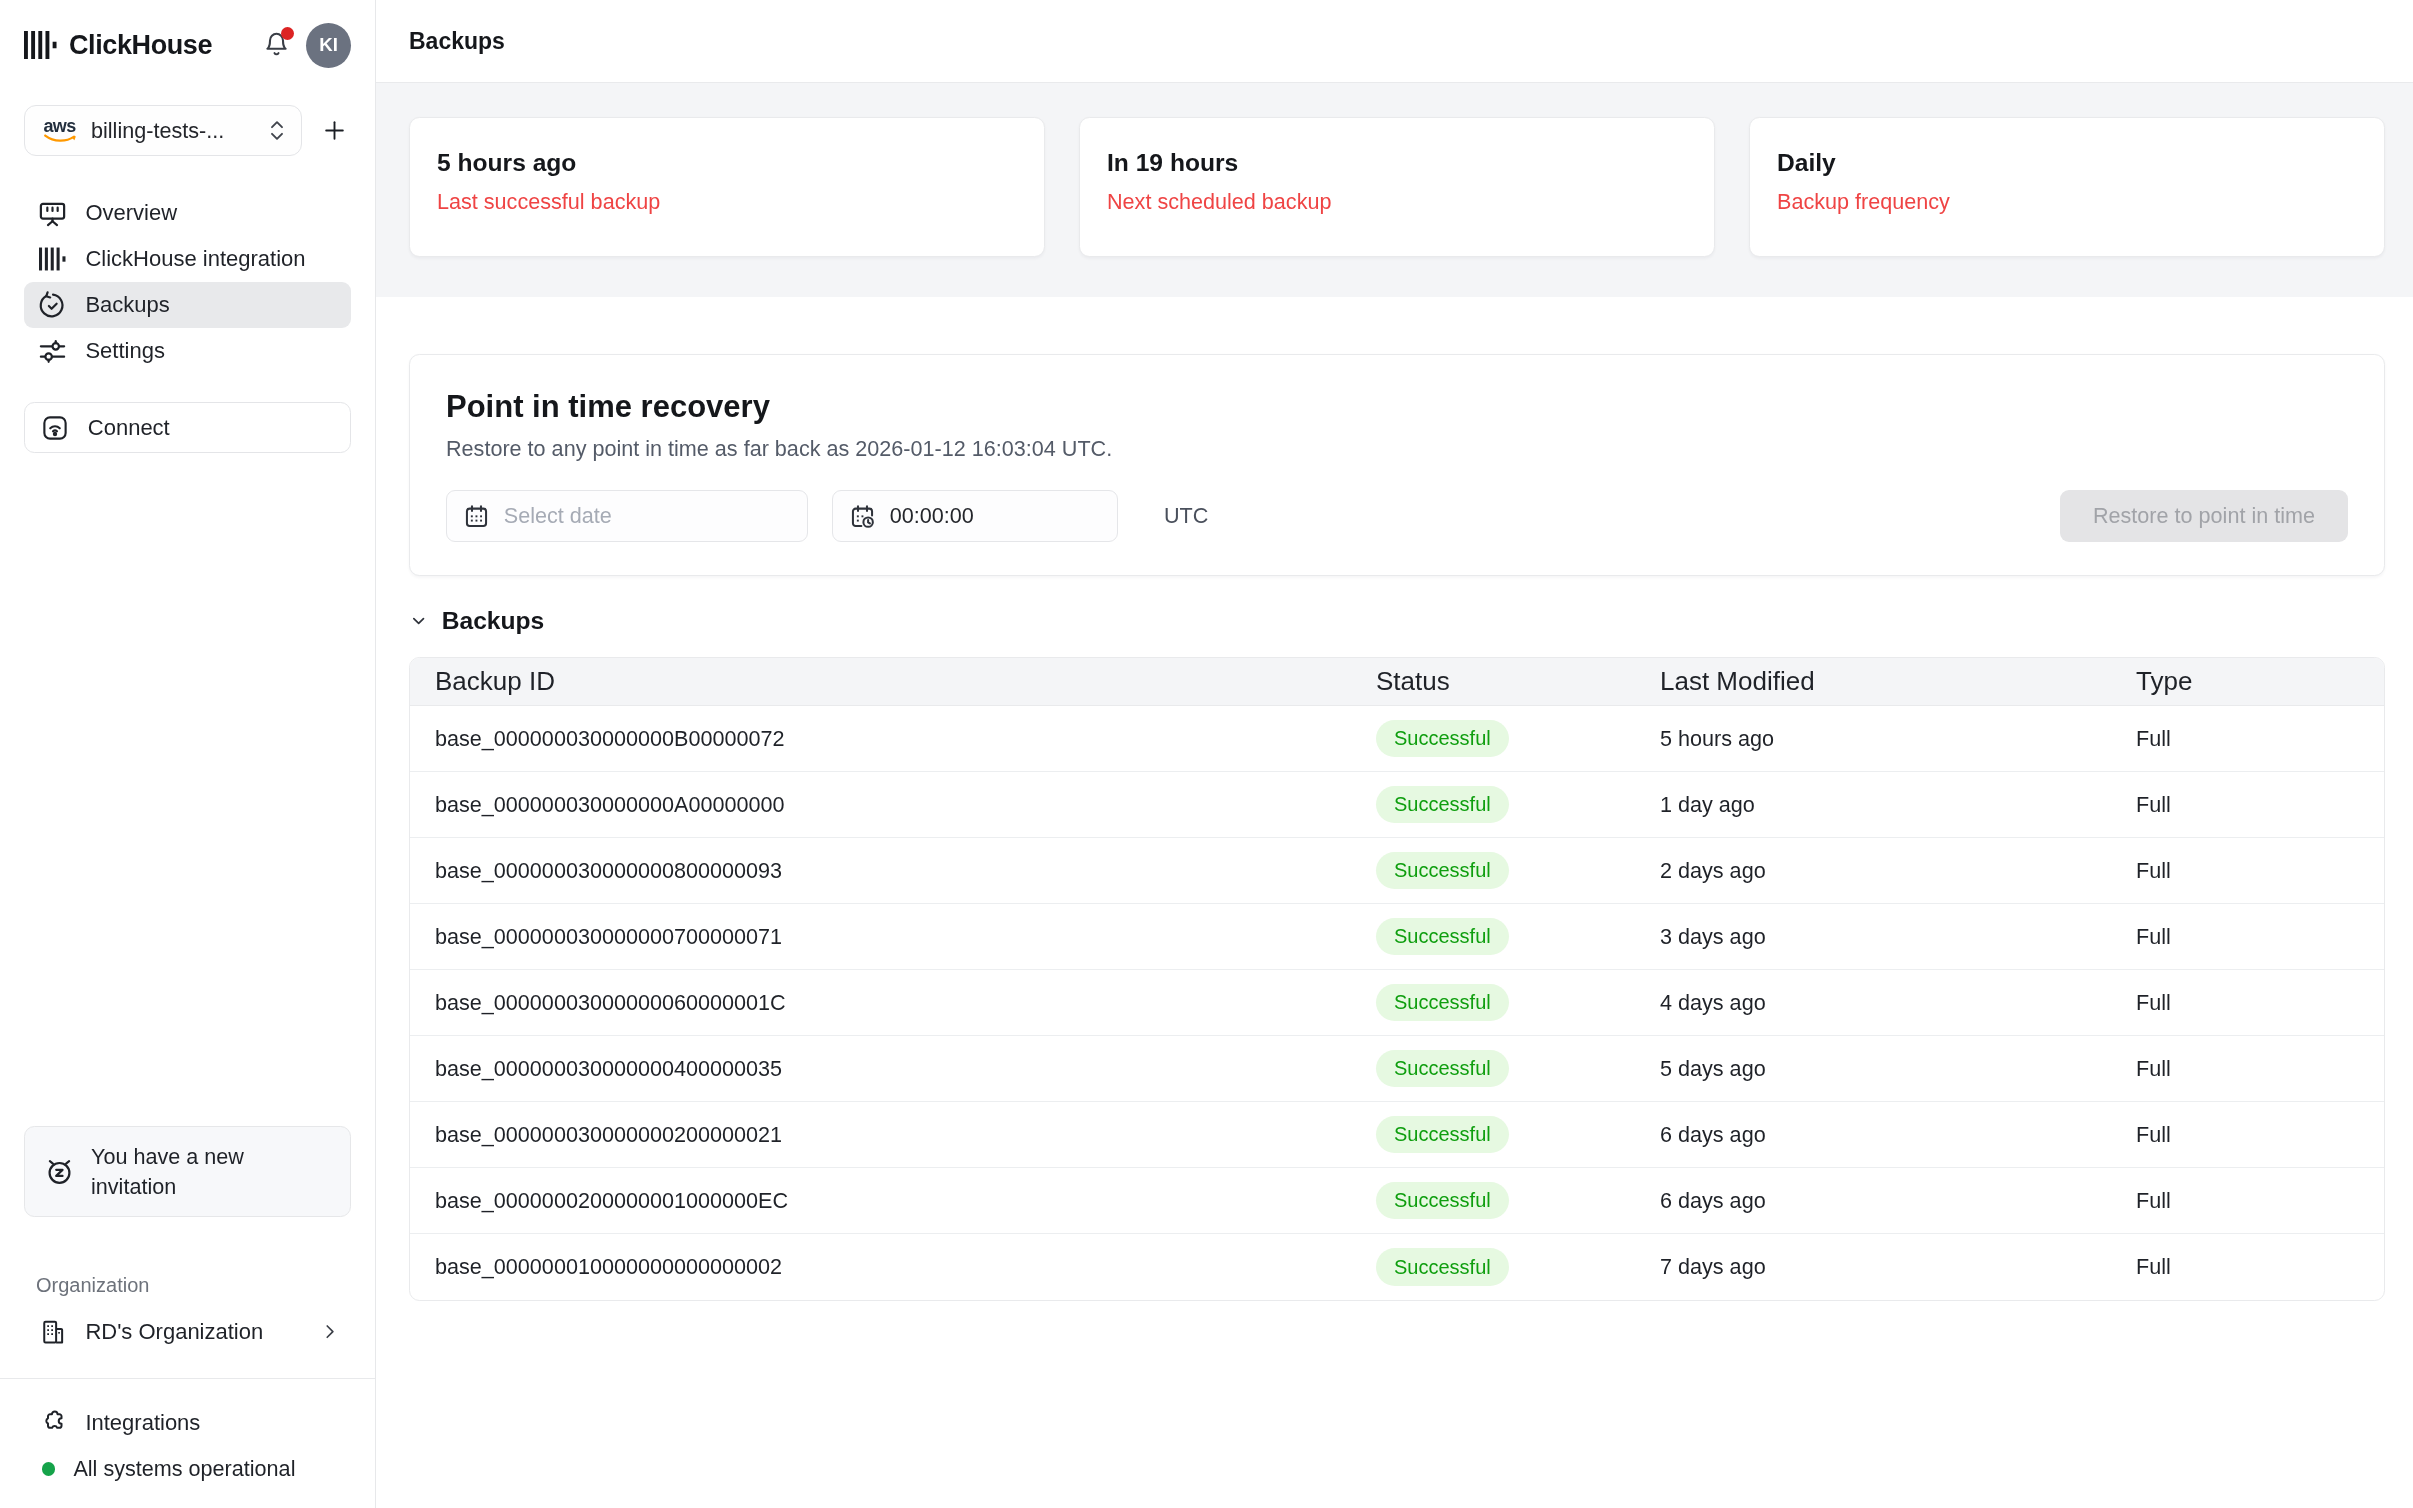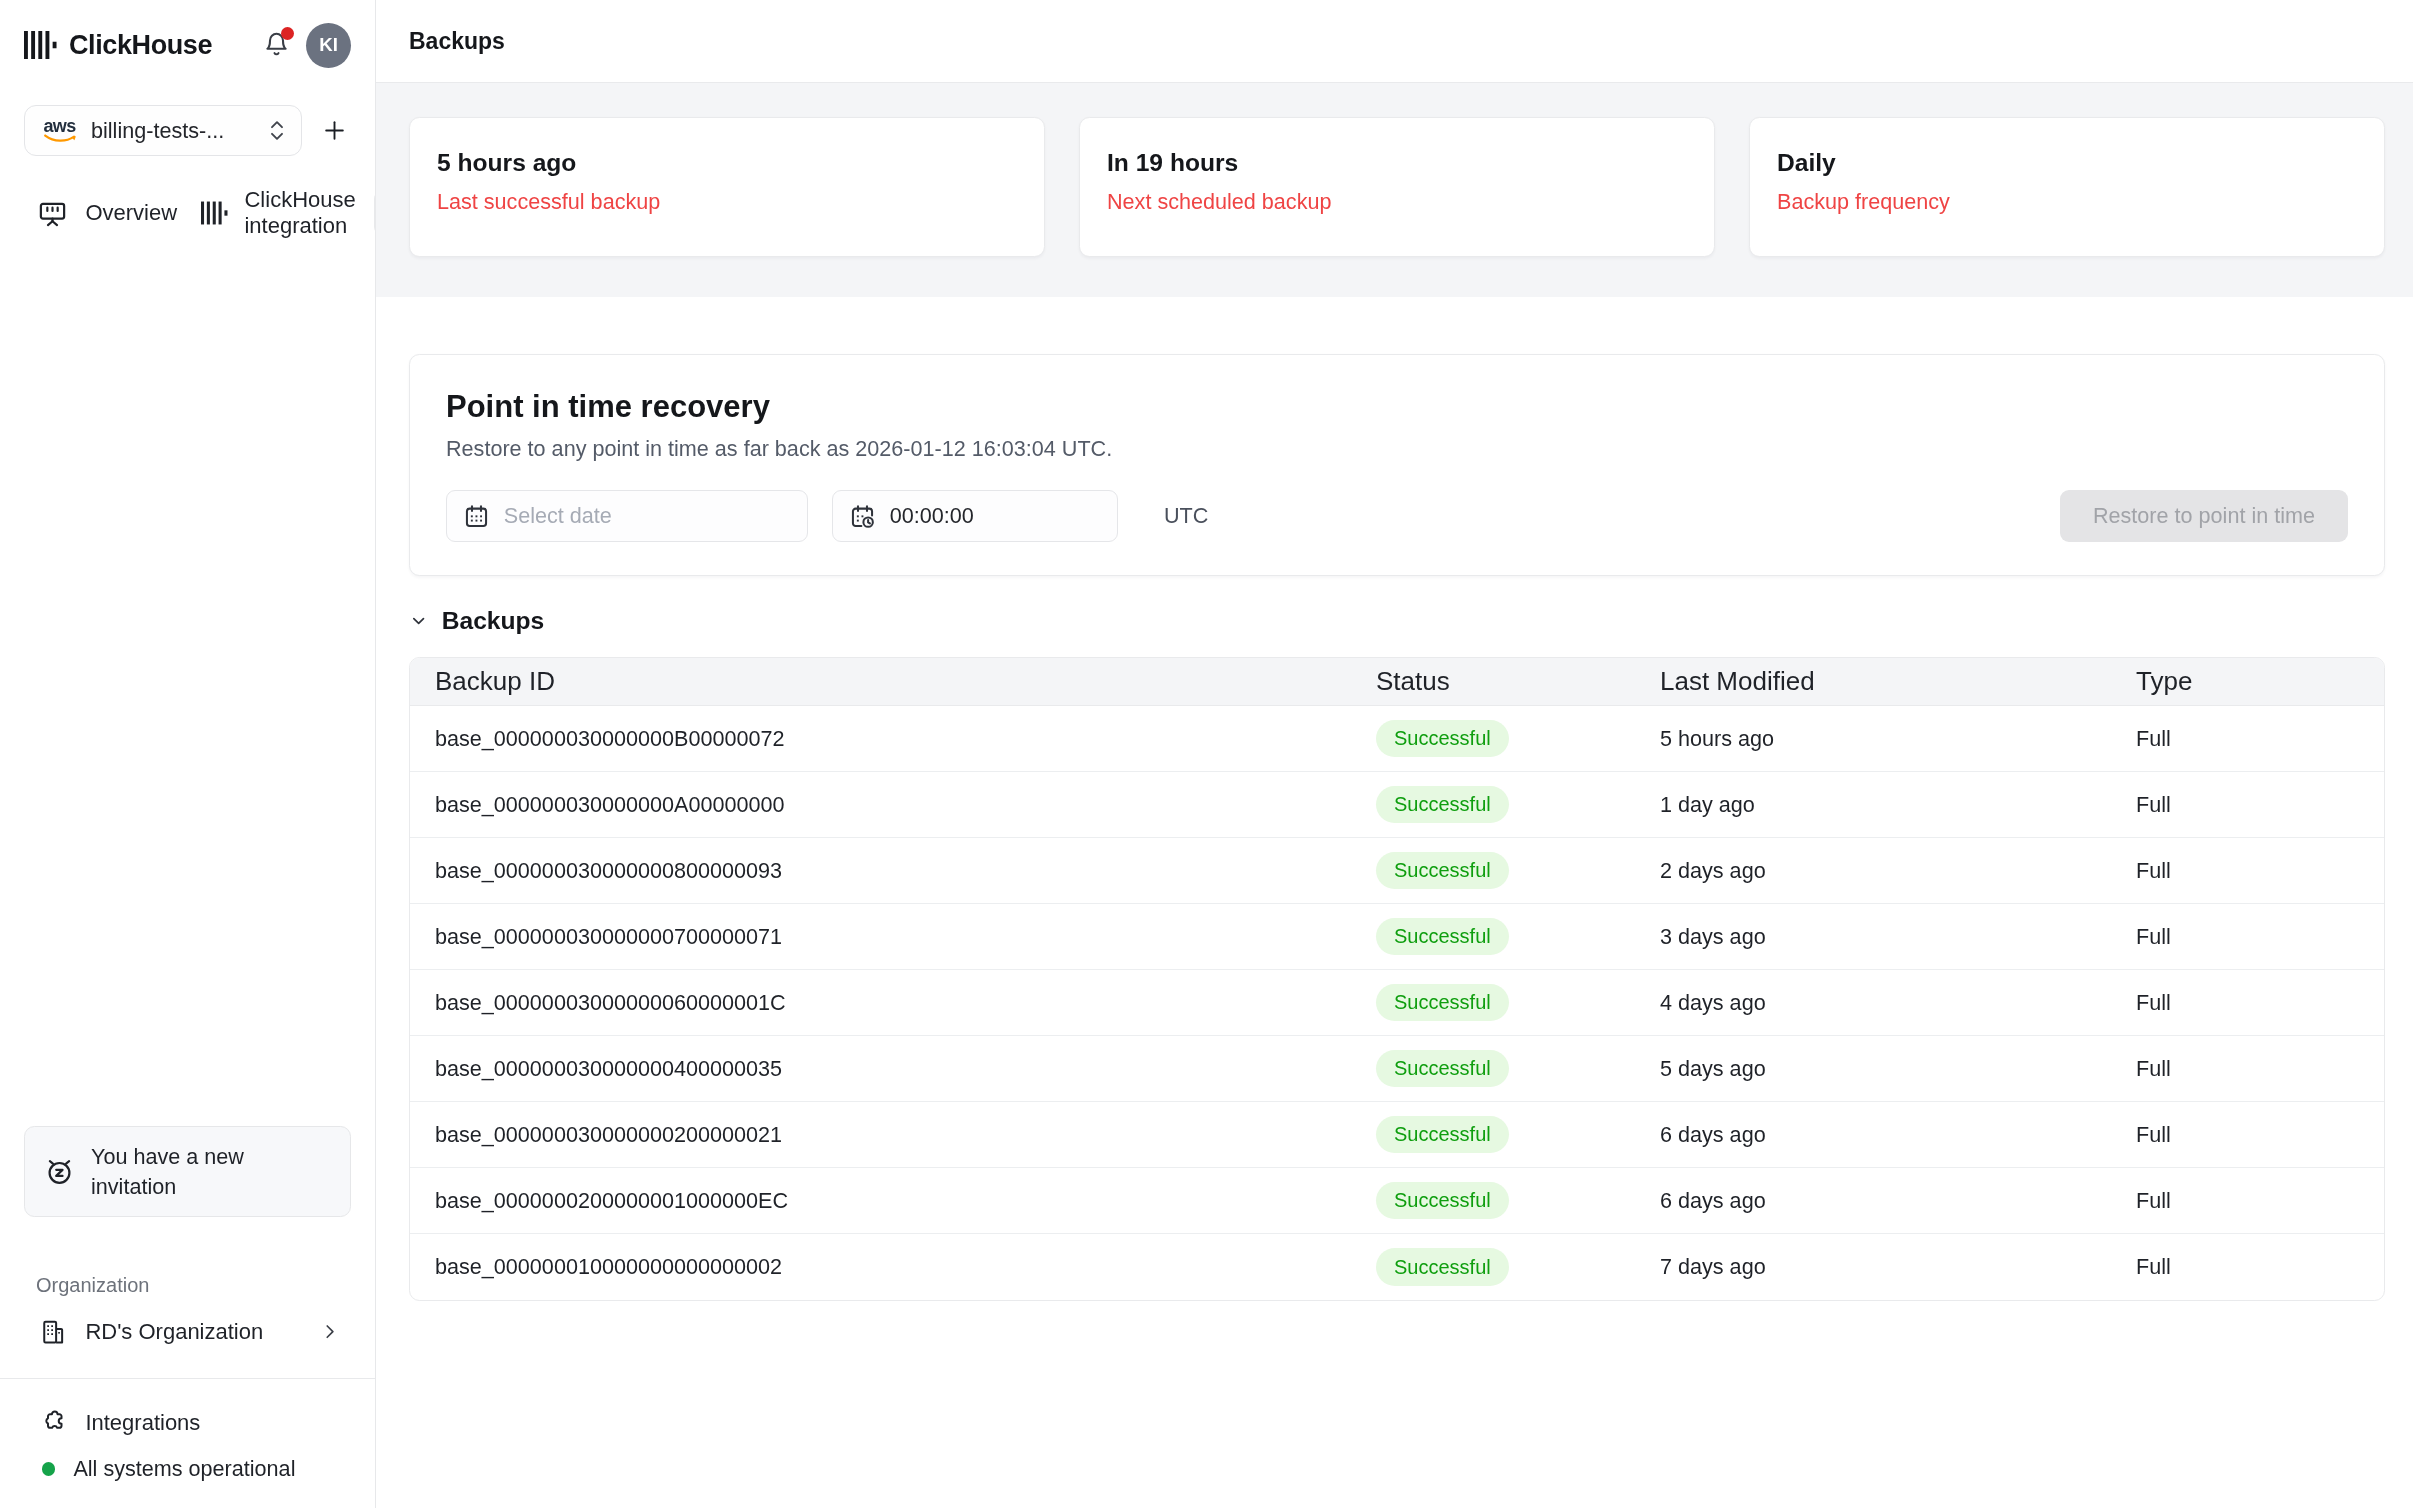--- a/index.html
+++ b/index.html
@@ -37,21 +37,21 @@
   .service-selector {
     flex:1; height:51px; border:1.5px solid #e4e5e8; border-radius:12px;
     background:#fefefe; display:flex; align-items:center; gap:12px;
     padding:0 15px; cursor:pointer;
   }
   .aws-logo { display:flex; flex-direction:column; align-items:center; width:39px; }
   .aws-word { font-size:18px; font-weight:700; letter-spacing:-0.7px; color:#232f3e; line-height:15px; }
   .service-label { flex:1; font-size:21.6px; color:#24262b; white-space:nowrap; overflow:hidden; }
   .add-service-btn { width:33px; height:33px; display:flex; align-items:center; justify-content:center; cursor:pointer; }
 
-  .nav { margin-top:34px; display:flex; flex-direction:row; }
+  .nav { margin-top:34px; display:flex; flex-direction:column; }
   .nav-item {
     height:46px; border-radius:9px; display:flex; align-items:center; gap:16.4px;
     padding:0 12px; font-size:22px; color:#1f2228; cursor:pointer;
   }
   .nav-item.active { background:#e8e9eb; }
   .nav-icon { width:33px; display:flex; justify-content:center; }
 
   .connect-btn {
     margin-top:28px; height:51px; border:1.5px solid #e4e5e8; border-radius:10.4px;
     display:flex; align-items:center; gap:16.4px; padding:0 13.4px;
@@ -240,20 +240,31 @@
           <line x1="14.5" y1="4" x2="14.5" y2="5.5"></line>
           <line x1="3" y1="16" x2="21" y2="16"></line>
             <circle cx="9" cy="16" r="2.5" fill="#fff"></circle>
           <line x1="9" y1="18.5" x2="9" y2="20"></line>
         </svg>
       </span>
       <span>Settings</span>
     </div>
   </nav>
 
+  <div class="connect-btn">
+    <span class="nav-icon">
+      <svg width="30" height="30" viewBox="0 0 24 24" fill="none" stroke="#1f2228" stroke-width="1.7" stroke-linecap="round">
+        <rect x="3.5" y="3.5" width="17" height="17" rx="4.5"></rect>
+        <path d="M8.2 12.2 a 5.4 5.4 0 0 1 7.6 0"></path>
+        <path d="M10.4 14.6 a 2.3 2.3 0 0 1 3.2 0"></path>
+        <circle cx="12" cy="16.8" r="0.9" fill="#1f2228"></circle>
+      </svg>
+    </span>
+    <span>Connect</span>
+  </div>
 
   <div class="sidebar-bottom">
     <div class="invite-card">
       <span>
         <svg width="33" height="33" viewBox="0 0 24 24" fill="none" stroke="#1f2228" stroke-width="1.6" stroke-linecap="round" stroke-linejoin="round">
           <circle cx="12" cy="13" r="7.2"></circle>
           <line x1="5" y1="4.5" x2="7.2" y2="6.2"></line>
             <line x1="19" y1="4.5" x2="16.8" y2="6.2"></line>
           <polyline points="9.6,10.8 14.2,10.8 9.6,15.2 14.2,15.2"></polyline>
         </svg>

